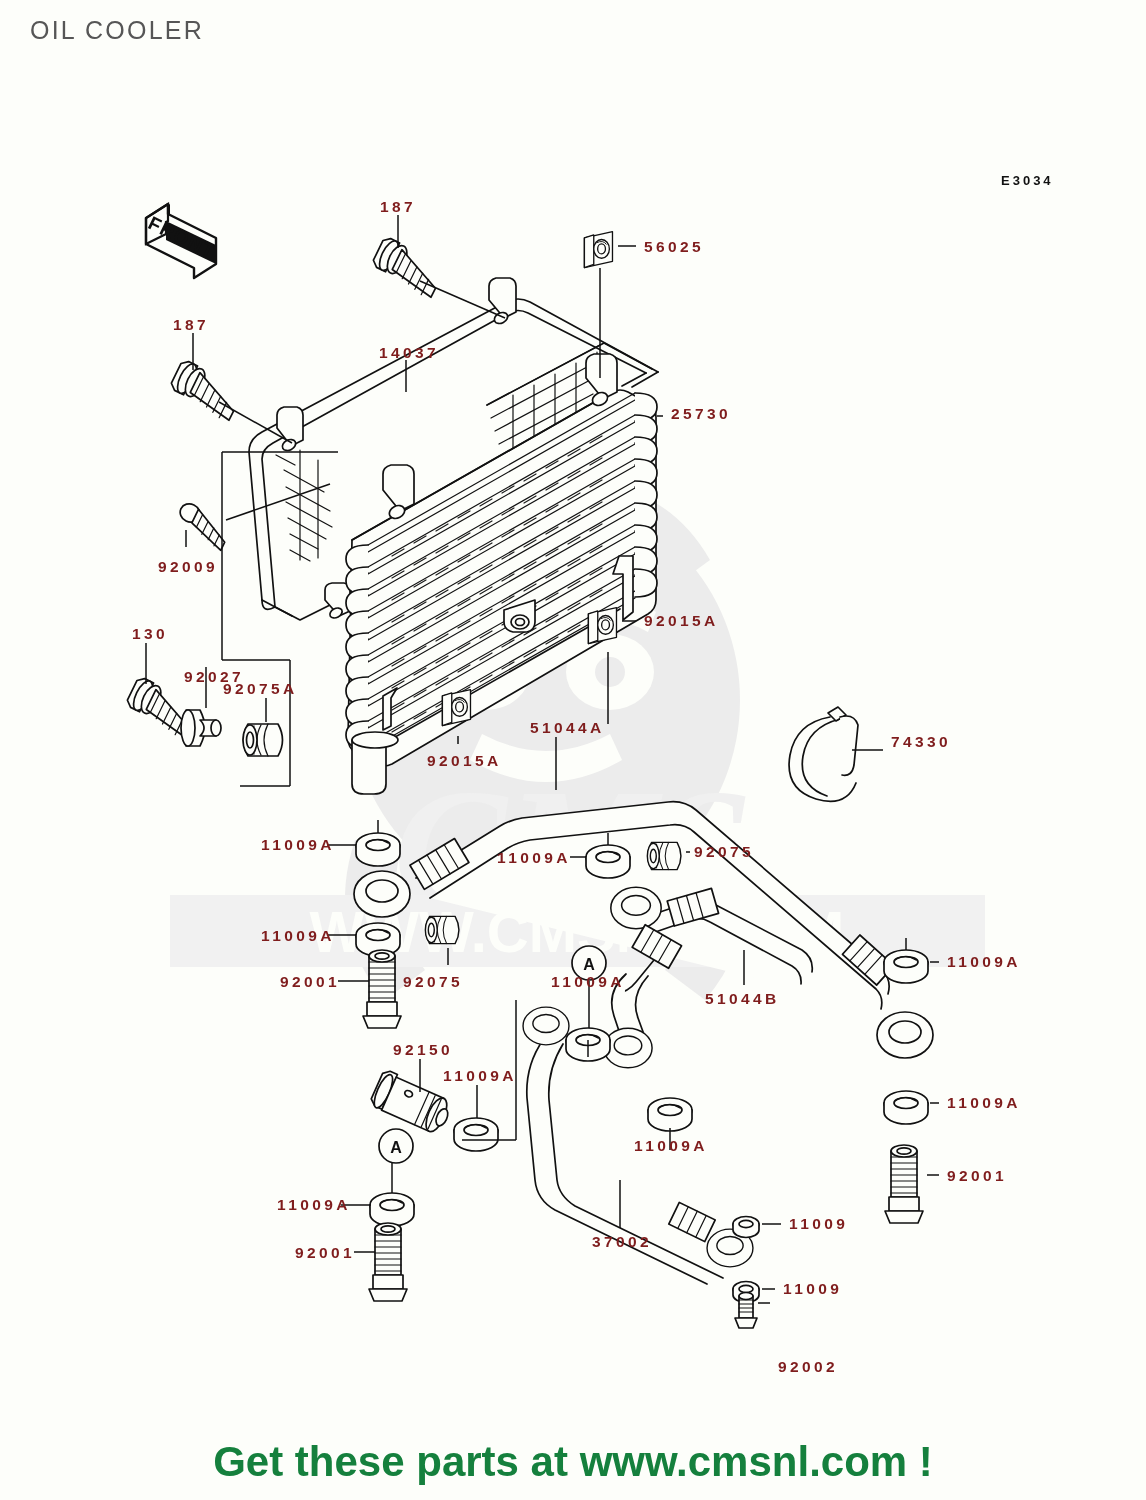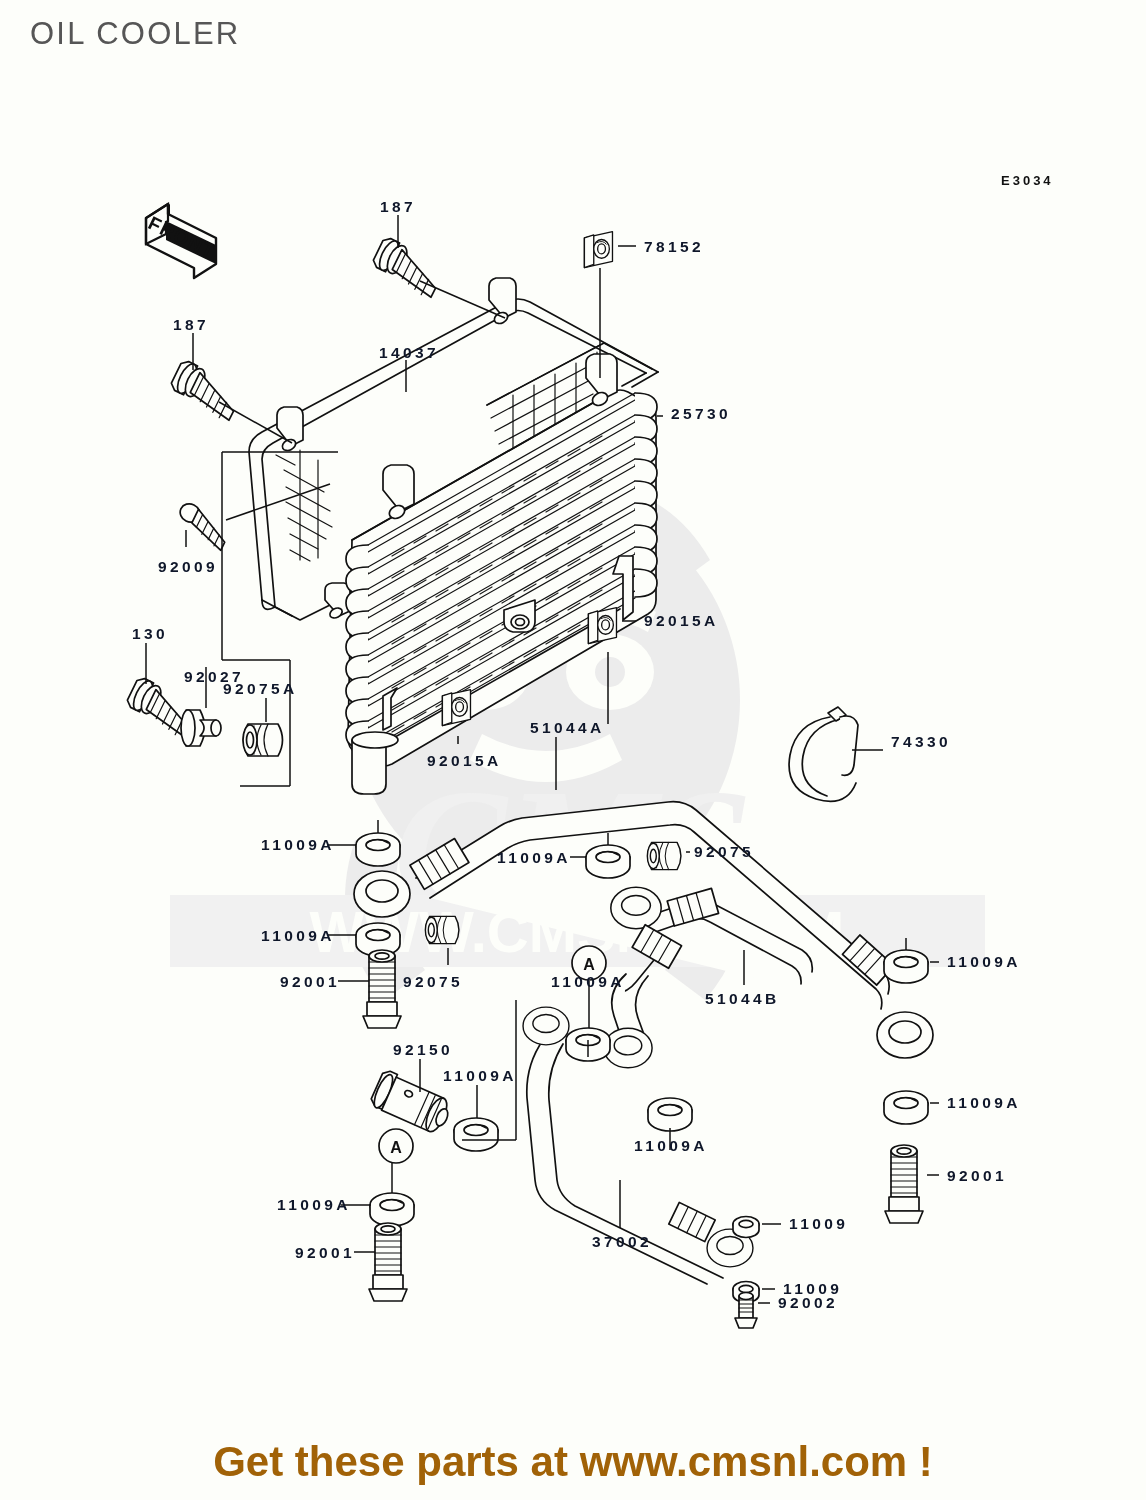--- a/index.html
+++ b/index.html
@@ -7,40 +7,40 @@
   body{
     width:1146px;height:1500px;
     background:#fdfefa;
     font-family:"Liberation Sans", sans-serif;
     position:relative;overflow:hidden;
   }
   #page{position:relative;width:1146px;height:1500px;}
 
   .page-title{
     position:absolute;left:30px;top:16px;
-    font-size:31px;letter-spacing:2.2px;color:#565656;
+    font-size:25px;letter-spacing:2.2px;color:#565656;
     font-family:"Liberation Sans",sans-serif;font-weight:400;
     white-space:nowrap;
   }
   .ref-code{
     position:absolute;left:1001px;top:173px;
     font-size:13px;letter-spacing:3px;color:#111;font-weight:700;
     white-space:nowrap;
   }
   .footer-cta{
     position:absolute;left:0;top:1438px;width:1146px;text-align:center;
-    font-size:42px;color:#a16207;font-weight:700;
+    font-size:42px;color:#15803d;font-weight:700;
     font-family:"Liberation Sans",sans-serif;
     letter-spacing:0px;white-space:nowrap;
   }
 
   
   .lbl{
     position:absolute;font-size:15.5px;letter-spacing:3.4px;
-    color:#0f172a;font-weight:700;white-space:nowrap;
+    color:#7f1d1d;font-weight:700;white-space:nowrap;
     font-family:"Liberation Sans",sans-serif;
   }
 
   
   svg.layer{position:absolute;left:0;top:0;width:1146px;height:1500px;overflow:visible;}
   .wm{opacity:1;}
 
   
   .front-arrow{position:absolute;left:142px;top:188px;width:90px;height:92px;}
 </style>
@@ -624,21 +624,21 @@
       <path d="M762 1289 L775 1289"></path>
 
       <path d="M758 1303 L770 1303"></path>
 
       <path d="M588 1057 L588 1040"></path>
     </g>
   </svg>
 
   <div>
     <div class="lbl" style="left:380px;top:198px">187</div>
-    <div class="lbl" style="left:644px;top:238px">78152</div>
+    <div class="lbl" style="left:644px;top:238px">56025</div>
     <div class="lbl" style="left:173px;top:316px">187</div>
     <div class="lbl" style="left:379px;top:344px">14037</div>
     <div class="lbl" style="left:671px;top:405px">25730</div>
     <div class="lbl" style="left:158px;top:558px">92009</div>
     <div class="lbl" style="left:132px;top:625px">130</div>
     <div class="lbl" style="left:184px;top:668px">92027</div>
     <div class="lbl" style="left:223px;top:680px">92075A</div>
     <div class="lbl" style="left:644px;top:612px">92015A</div>
     <div class="lbl" style="left:427px;top:752px">92015A</div>
     <div class="lbl" style="left:530px;top:719px">51044A</div>
@@ -655,18 +655,18 @@
     <div class="lbl" style="left:393px;top:1041px">92150</div>
     <div class="lbl" style="left:443px;top:1067px">11009A</div>
     <div class="lbl" style="left:947px;top:1094px">11009A</div>
     <div class="lbl" style="left:634px;top:1137px">11009A</div>
     <div class="lbl" style="left:947px;top:1167px">92001</div>
     <div class="lbl" style="left:277px;top:1196px">11009A</div>
     <div class="lbl" style="left:789px;top:1215px">11009</div>
     <div class="lbl" style="left:592px;top:1233px">37002</div>
     <div class="lbl" style="left:295px;top:1244px">92001</div>
     <div class="lbl" style="left:783px;top:1280px">11009</div>
-    <div class="lbl" style="left:778px;top:1294px">92002</div>
+    <div class="lbl" style="left:778px;top:1358px">92002</div>
   </div>
 
   <div class="footer-cta">Get these parts at www.cmsnl.com !</div>
 
 </div>
 
 </body></html>

